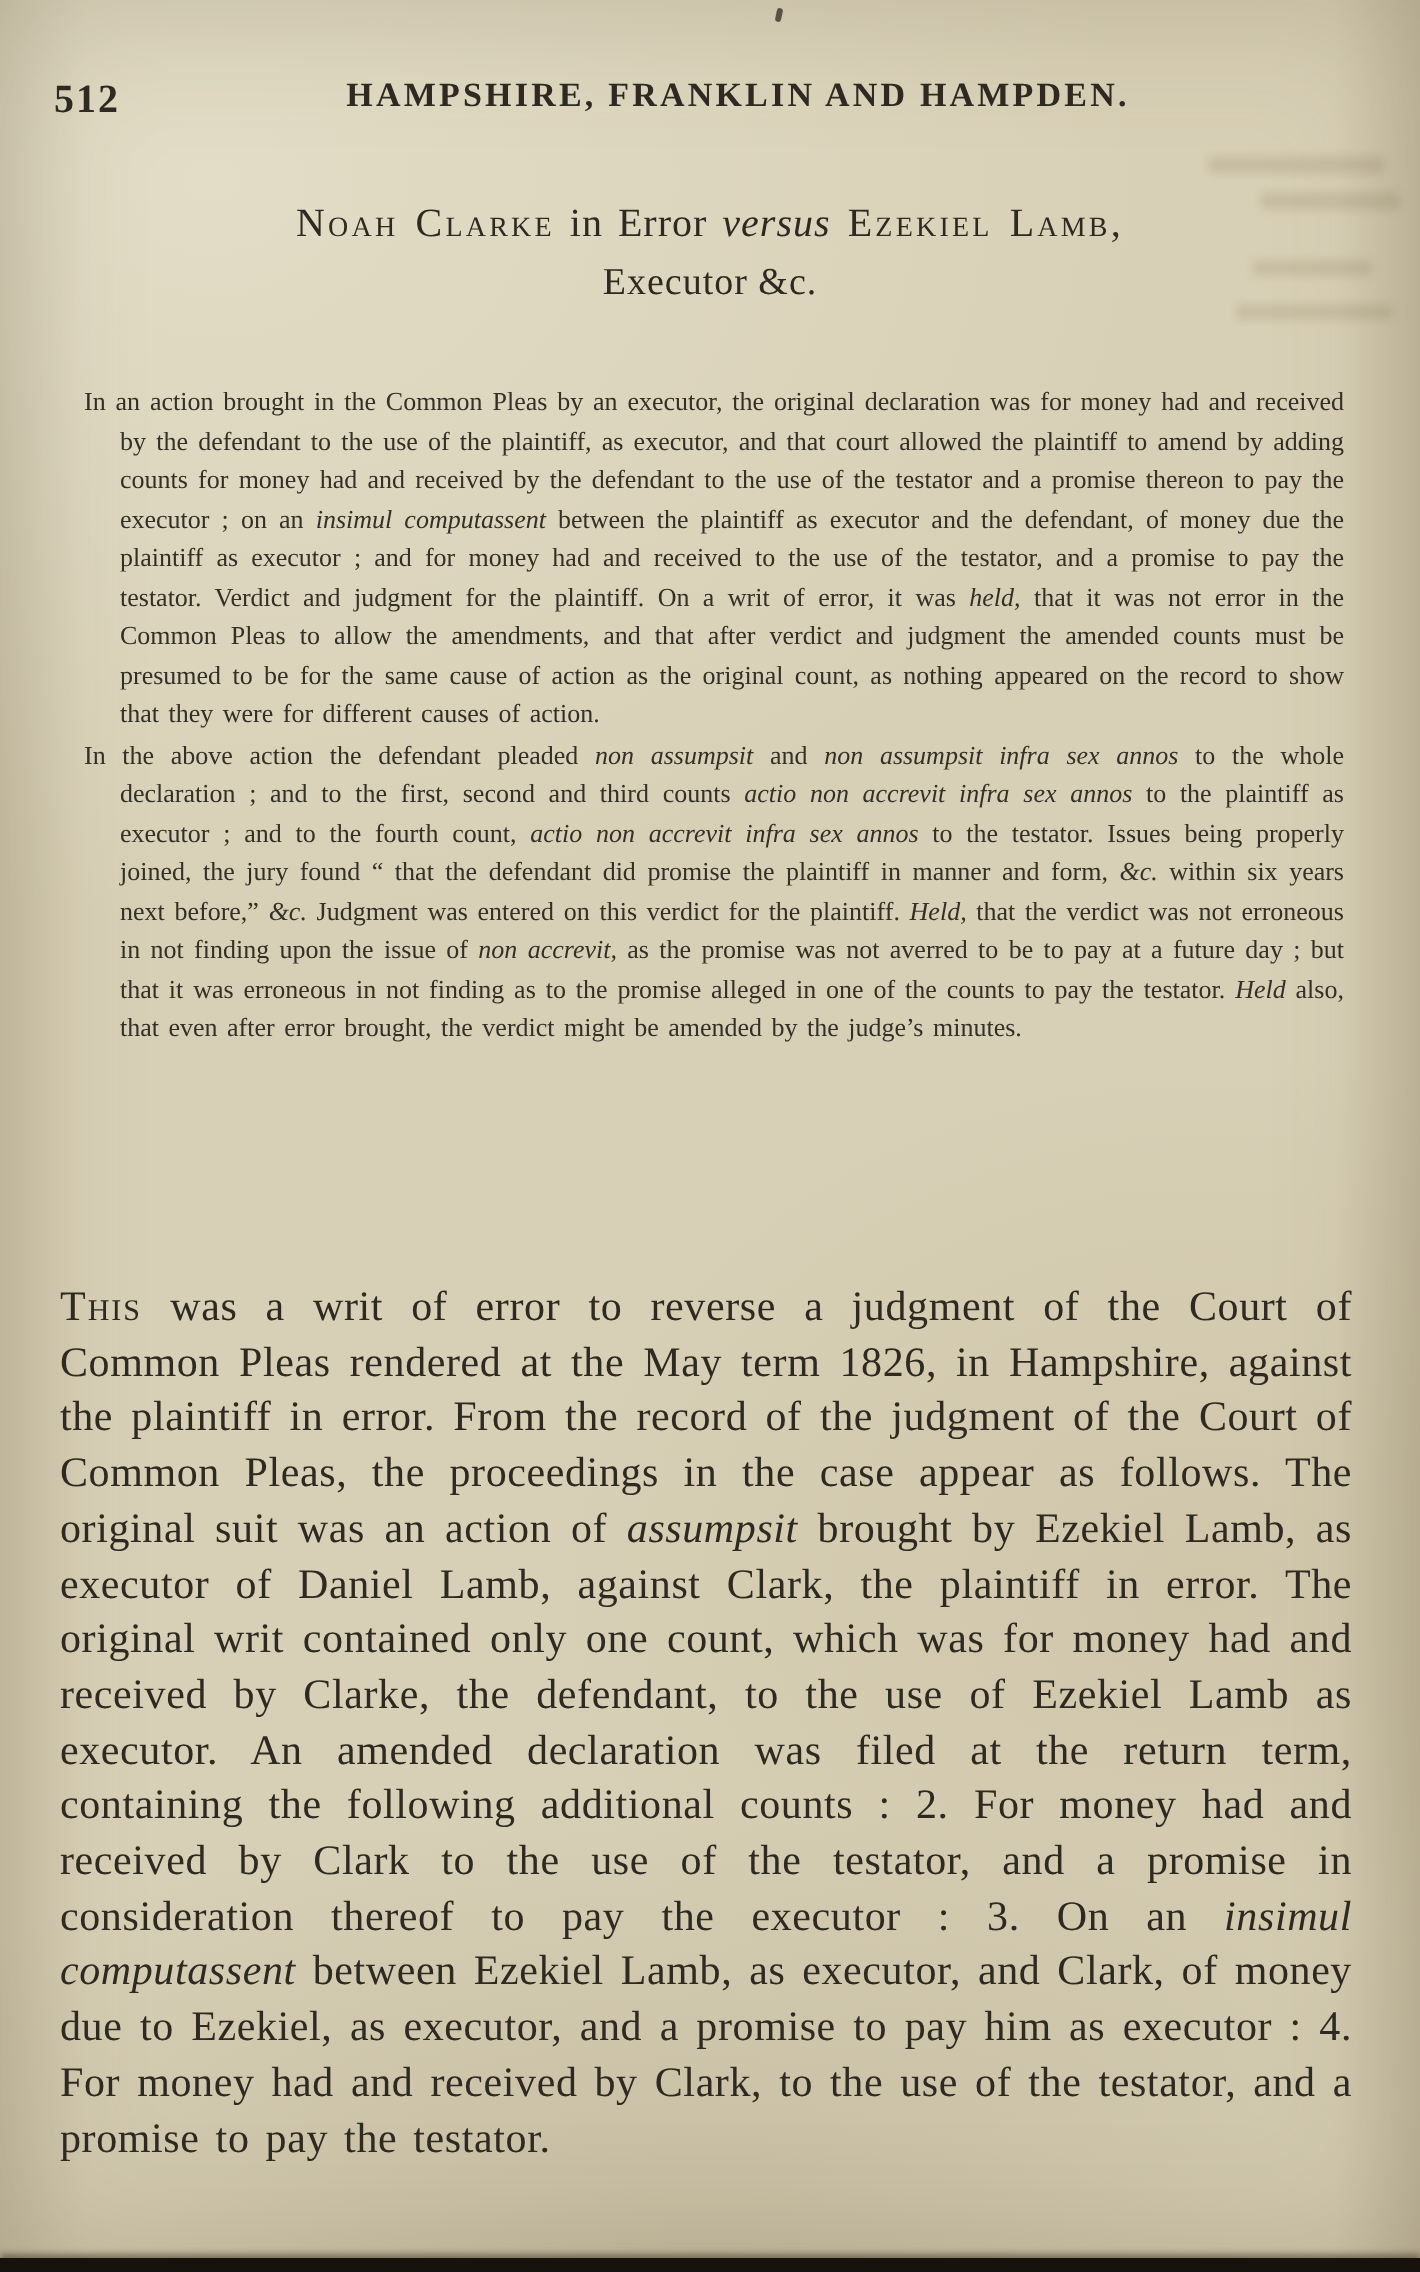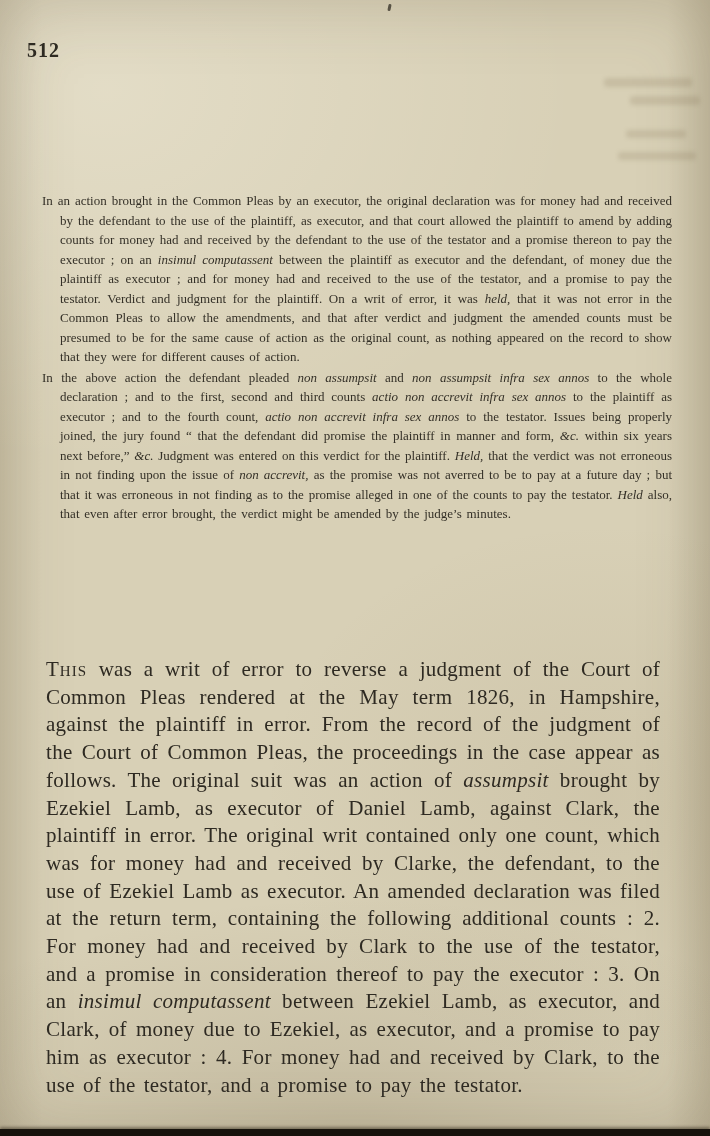--- a/index.html
+++ b/index.html
@@ -46,21 +46,21 @@
     font-size: 13px; line-height: 19.5px; text-align: justify;
     word-spacing: 1.5px; color: #343027;
   }
   .headnote p { margin: 0 0 1px 0; padding-left: 18px; text-indent: -18px; }
 
   .opinion {
     position: absolute; top: 640px; left: 30px; right: 34px;
     font-size: 21px; line-height: 27.7px; text-align: justify;
     letter-spacing: 0.3px; word-spacing: 2.5px;
   }
-  .opinion p { margin: 16px; }
+  .opinion p { margin: 0; }
   .opinion .sc { letter-spacing: 1px; }
 
   .bottom-edge {
     position: absolute; left: 0; right: 0; bottom: 0; height: 7px;
     background: var(--edge, #17130c);
     box-shadow: 0 -2px 3px rgba(40,32,18,0.45);
   }
   .speck {
     position: absolute; top: 4px; left: 388px; width: 3px; height: 7px;
     background: #3a352a; border-radius: 2px; transform: rotate(12deg); opacity: 0.8;
@@ -80,22 +80,27 @@
 <div class="page">
 
   <span class="speck"></span>
   <span class="smudge s1"></span>
   <span class="smudge s2"></span>
   <span class="smudge s3"></span>
   <span class="smudge s4"></span>
 
   <div class="header">
     <span class="pageno">512</span>
+    <span class="running-head">HAMPSHIRE, FRANKLIN AND HAMPDEN.</span>
   </div>
 
+  <div class="case-title">
+    <div class="title-line1"><span class="sc">Noah Clarke</span><span> in Error </span><span class="it">versus</span><span class="sc"> Ezekiel Lamb,</span></div>
+    <div class="title-line2">Executor &amp;c.</div>
+  </div>
 
   <div class="headnote">
     <p><span>In an action brought in the Common Pleas by an executor, the original declaration was for money had and received by the defendant to the use of the plaintiff, as executor, and that court allowed the plaintiff to amend by adding counts for money had and received by the defendant to the use of the testator and a promise thereon to pay the executor ; on an </span><span class="it">insimul computassent</span><span> between the plaintiff as executor and the defendant, of money due the plaintiff as executor ; and for money had and received to the use of the testator, and a promise to pay the testator. Verdict and judgment for the plaintiff. On a writ of error, it was </span><span class="it">held,</span><span> that it was not error in the Common Pleas to allow the amendments, and that after verdict and judgment the amended counts must be presumed to be for the same cause of action as the original count, as nothing appeared on the record to show that they were for different causes of action.</span></p>
     <p><span>In the above action the defendant pleaded </span><span class="it">non assumpsit</span><span> and </span><span class="it">non assumpsit infra sex annos</span><span> to the whole declaration ; and to the first, second and third counts </span><span class="it">actio non accrevit infra sex annos</span><span> to the plaintiff as executor ; and to the fourth count, </span><span class="it">actio non accrevit infra sex annos</span><span> to the testator. Issues being properly joined, the jury found “ that the defendant did promise the plaintiff in manner and form, </span><span class="it">&amp;c.</span><span> within six years next before,” </span><span class="it">&amp;c.</span><span> Judgment was entered on this verdict for the plaintiff. </span><span class="it">Held,</span><span> that the verdict was not erroneous in not finding upon the issue of </span><span class="it">non accrevit,</span><span> as the promise was not averred to be to pay at a future day ; but that it was erroneous in not finding as to the promise alleged in one of the counts to pay the testator. </span><span class="it">Held</span><span> also, that even after error brought, the verdict might be amended by the judge’s minutes.</span></p>
   </div>
 
   <div class="opinion">
     <p><span class="sc">This</span><span> was a writ of error to reverse a judgment of the Court of Common Pleas rendered at the May term 1826, in Hampshire, against the plaintiff in error. From the record of the judgment of the Court of Common Pleas, the proceedings in the case appear as follows. The original suit was an action of </span><span class="it">assumpsit</span><span> brought by Ezekiel Lamb, as executor of Daniel Lamb, against Clark, the plaintiff in error. The original writ contained only one count, which was for money had and received by Clarke, the defendant, to the use of Ezekiel Lamb as executor. An amended declaration was filed at the return term, containing the following additional counts : 2. For money had and received by Clark to the use of the testator, and a promise in consideration thereof to pay the executor : 3. On an </span><span class="it">insimul computassent</span><span> between Ezekiel Lamb, as executor, and Clark, of money due to Ezekiel, as executor, and a promise to pay him as executor : 4. For money had and received by Clark, to the use of the testator, and a promise to pay the testator.</span></p>
   </div>
 

